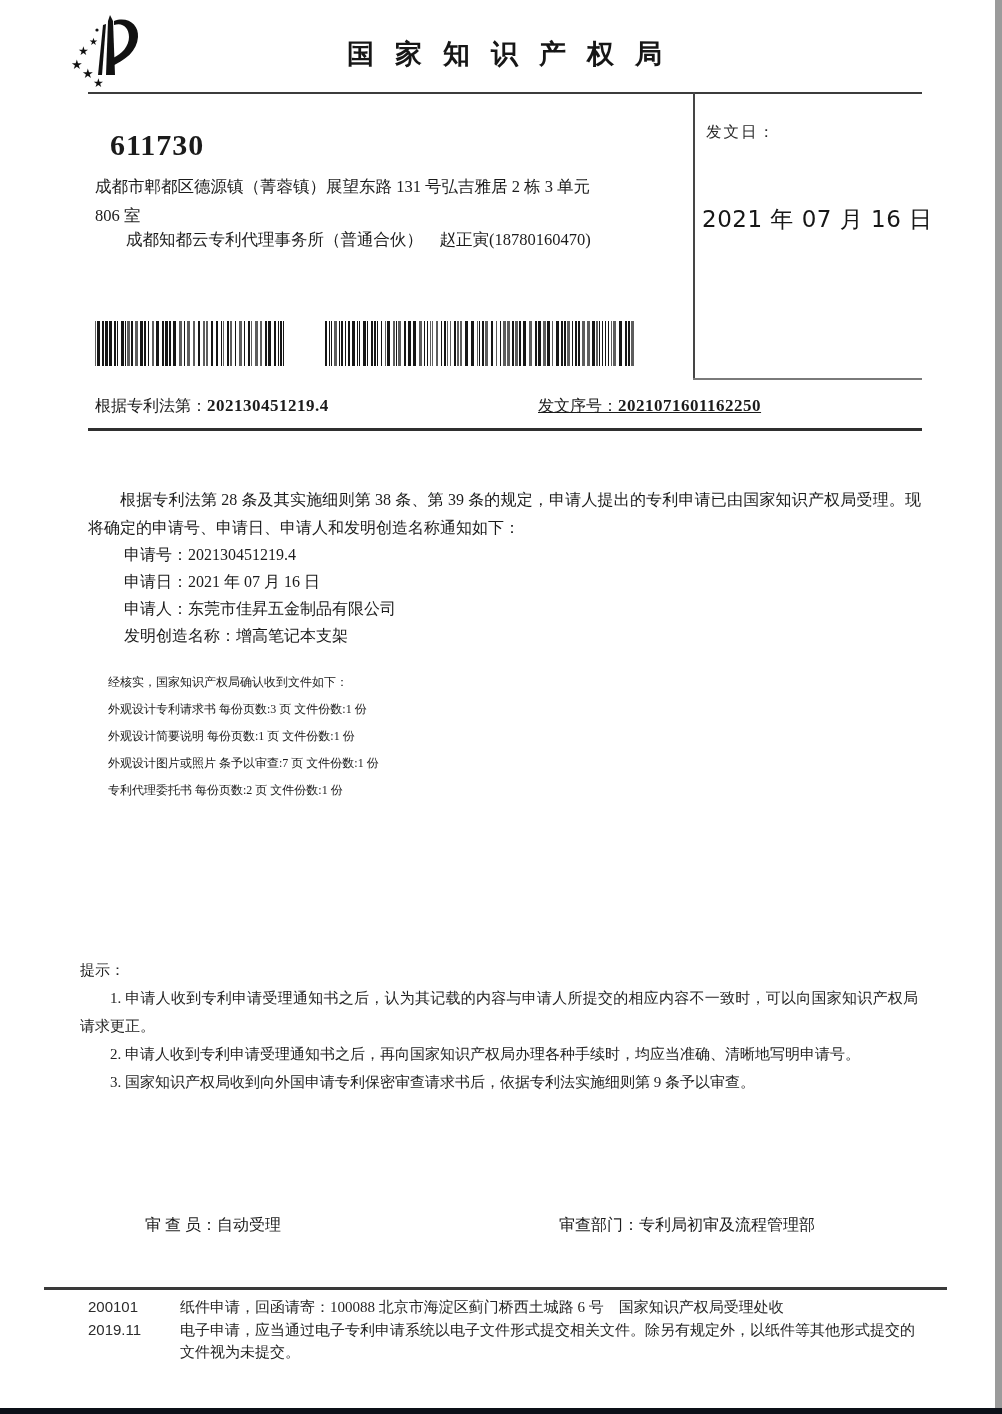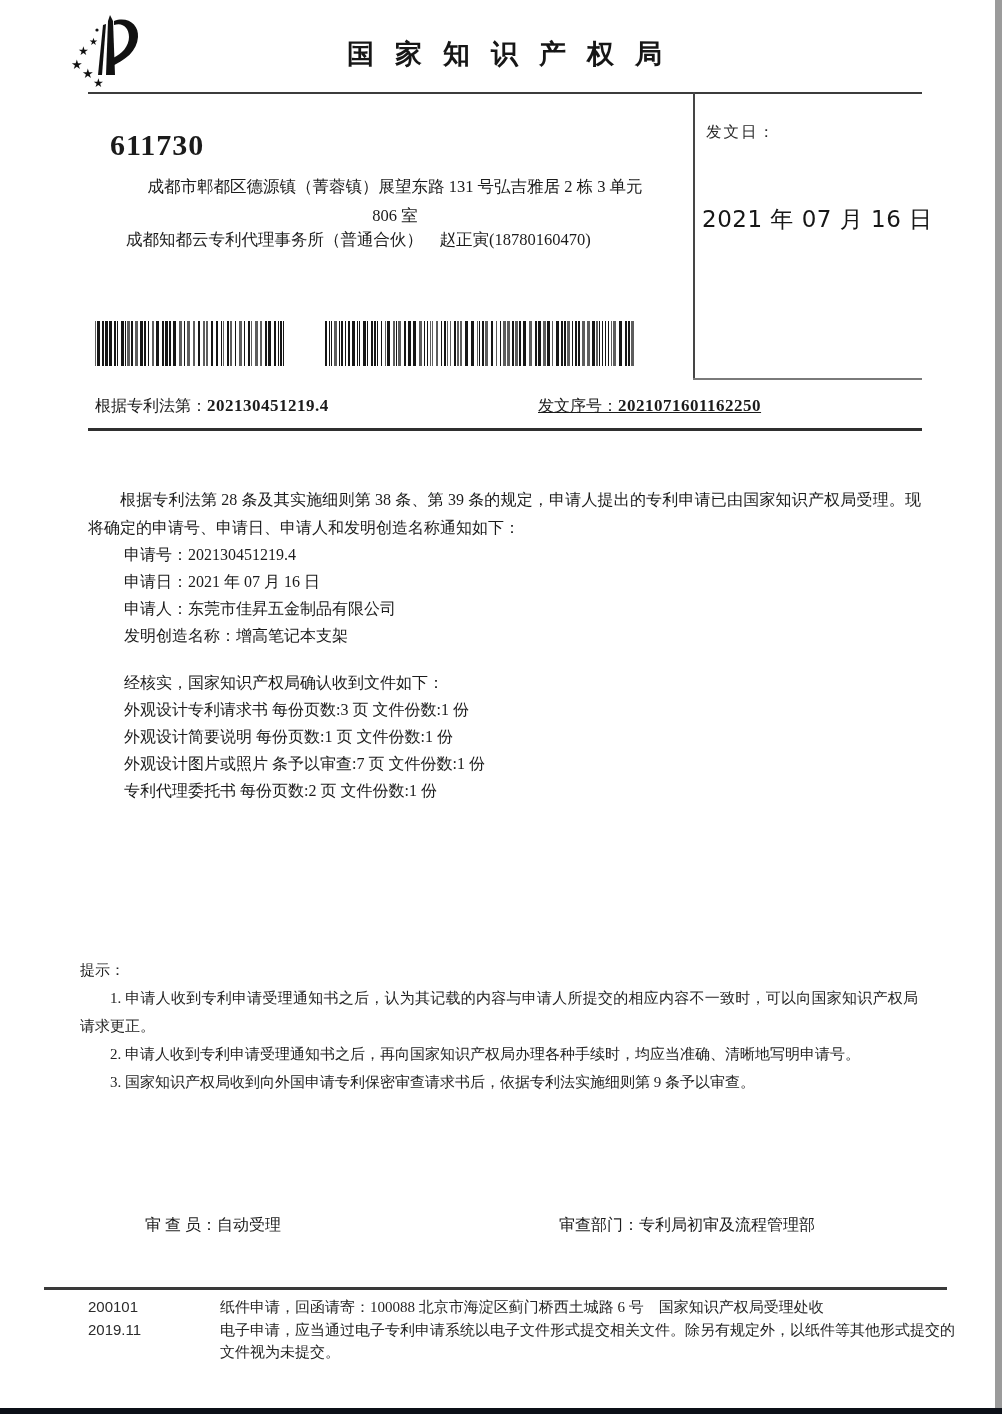--- a/index.html
+++ b/index.html
@@ -10,21 +10,21 @@
     color:#1b1b1b;
   }
   .abs{position:absolute;}
   
   .agency{left:0;right:0;top:36px;text-align:center;font-size:27px;font-weight:bold;
           letter-spacing:21px;color:#161616;}
   .agency span{display:inline-block;transform:translateX(14px);}
   .rule-top{left:88px;top:92px;width:834px;height:2px;background:#3c3c3c;}
   
   .postal{left:110px;top:128px;font-size:30px;font-weight:bold;letter-spacing:1px;}
-  .addr{left:95px;top:172px;width:600px;text-align:center;font-size:16.5px;line-height:29px;}
+  .addr{left:95px;top:172px;width:600px;text-align:left;font-size:16.5px;line-height:29px;}
   .agent{left:126px;top:229px;font-size:16.5px;}
   
   .datebox-v{left:693px;top:92px;width:2px;height:288px;background:#454545;}
   .datebox-h{left:693px;top:378px;width:229px;height:2px;background:#7a7a7a;}
   .date-label{left:706px;top:122px;font-size:15.5px;letter-spacing:2px;color:#2a2a2a;}
   .date-value{left:702px;top:204px;font-size:23px;font-family:"DejaVu Sans","Liberation Sans",sans-serif;
               font-weight:500;letter-spacing:0.5px;color:#161616;}
   
   .barcode{top:321px;height:45px;overflow:hidden;}
   .barcode i{position:absolute;top:0;bottom:0;}
@@ -37,33 +37,33 @@
   .num-right{left:538px;text-decoration:underline;}
   .rule-mid{left:88px;top:428px;width:834px;height:3px;background:#2f2f2f;}
   
   .doc-title{left:0;right:0;top:443px;text-align:center;font-size:21.5px;font-weight:bold;
              letter-spacing:17px;color:#141414;}
   .doc-title span{display:inline-block;transform:translateX(8px);}
   
   .intro{left:88px;top:486px;width:833px;font-size:16px;line-height:27.5px;
          text-align:justify;text-indent:2em;}
   .fields{left:124px;top:541px;font-size:16px;line-height:27px;}
-  .received{left:124px;top:669px;font-size:16px;line-height:27px;}
+  .received{left:108px;top:669px;font-size:12px;line-height:27px;}
   
   .tips{left:80px;top:956px;width:838px;font-size:15px;line-height:28px;color:#232323;}
   .tips p{margin:0;text-indent:2em;text-align:justify;}
   .tips .tip-head{text-indent:0;}
   
   .signoff-left{left:145px;top:1215px;font-size:16px;}
   .signoff-right{left:515px;top:1215px;font-size:16px;margin-left:44px;}
   
   .rule-footer{left:44px;top:1287px;width:903px;height:3px;background:#3a3a3a;}
   .footer-codes{left:88px;top:1296px;font-size:15px;line-height:22.5px;
                 font-family:"Liberation Sans","DejaVu Sans",sans-serif;color:#2b2b2b;}
-  .footer-notes{left:180px;top:1296px;width:748px;font-size:15px;line-height:22.5px;color:#252525;margin-left:40px;}
+  .footer-notes{left:180px;top:1296px;width:748px;font-size:15px;line-height:22.5px;color:#252525;}
   
   .edge-right{left:995px;top:0;width:7px;height:1408px;background:#9b9b9b;}
   .edge-bottom{left:0;top:1408px;width:1002px;height:6px;background:#0c1018;}
   .logo{left:68px;top:12px;width:82px;height:78px;}
 </style>
 </head>
 <body>
 
 <div class="page">
 

